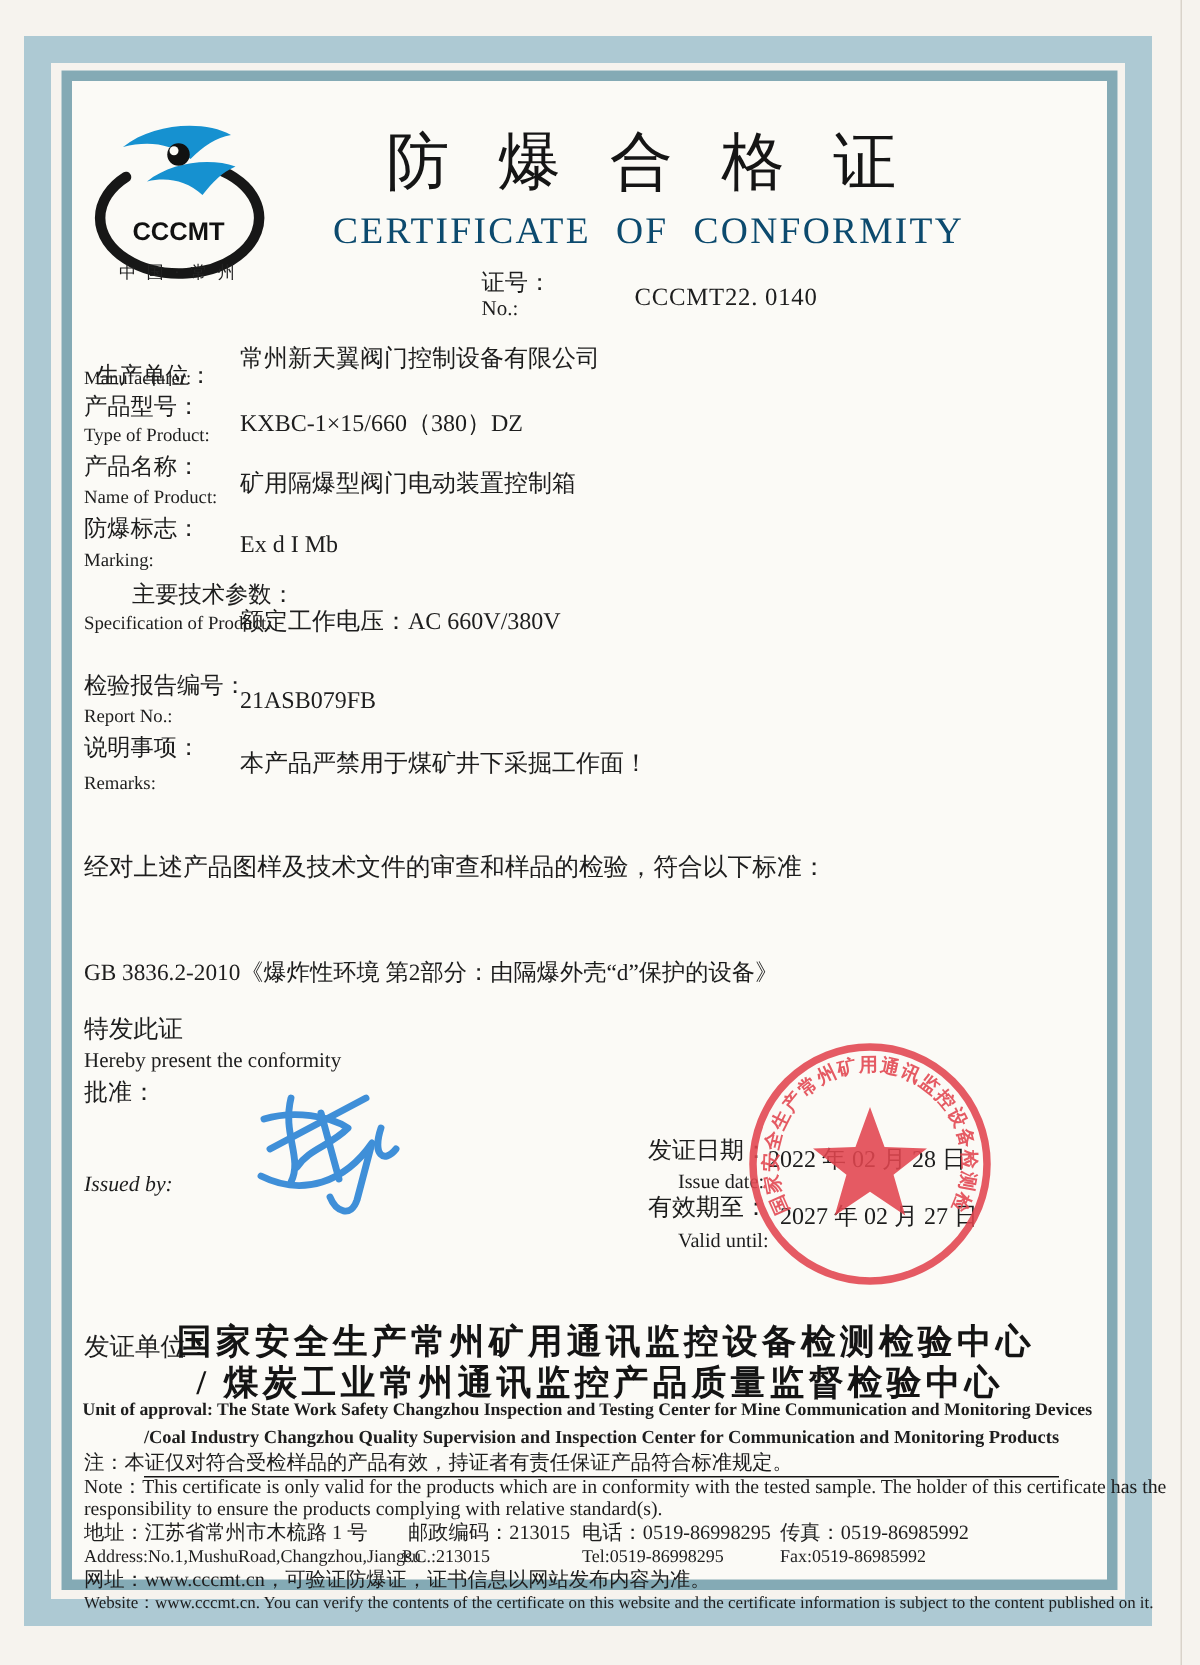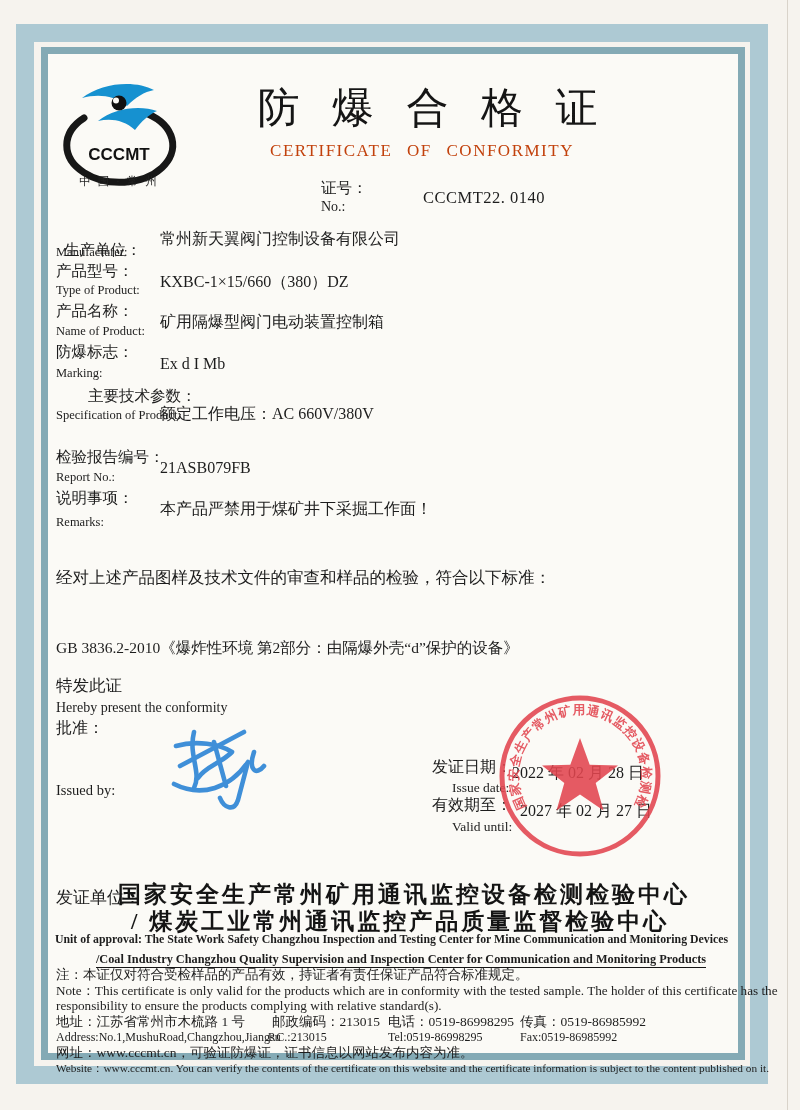--- a/index.html
+++ b/index.html
@@ -8,31 +8,31 @@
     background:#f6f3ee;overflow:hidden;
     font-family:"Liberation Serif","DejaVu Serif",serif;color:#1d1d1d;
   }
   .abs{position:absolute;white-space:nowrap;}
   .band-outer{position:absolute;left:16px;top:24px;width:752px;height:1060px;
     border:18px solid #adc9d3;box-sizing:border-box;}
   .band-inner{position:absolute;left:41px;top:47px;width:704px;height:1013px;
     border:7px solid #84aab5;box-sizing:border-box;background:#fbfaf6;}
   .paper-edge{position:absolute;left:787px;top:0;width:1px;height:1110px;background:#d9d3ca;}
   .title-cn{font-size:42px;letter-spacing:11px;padding-left:11px;text-align:center;width:400px;color:#151515;}
-  .title-en{font-size:17px;letter-spacing:1.5px;word-spacing:9px;text-align:center;width:400px;color:#c2410c;}
+  .title-en{font-size:25px;letter-spacing:1.5px;word-spacing:9px;text-align:center;width:400px;color:#0c4a6e;}
   .cn-label{font-size:15.5px;}
   .en-label{font-size:12.5px;}
   .value{font-size:16px;}
   .std{font-size:15.5px;}
   .big-unit{font-size:23px;font-weight:bold;letter-spacing:3px;color:#141414;}
   .small-bold{font-size:11.8px;font-weight:bold;}
   .note{font-size:13px;}
   .contact{font-size:13.5px;}
   .contact-en{font-size:12px;}
-  .underlined{border-bottom:1.5px solid #141414;padding-bottom:1px;}
+  .underlined{border-bottom:1.5px solid #141414;padding-bottom:19px;}
   .stamp-svg{opacity:.88;}
 </style>
 </head>
 <body>
 
 <div id="cert">
   <div class="band-outer"></div>
   <div class="band-inner"></div>
   <div class="paper-edge"></div>
 
@@ -80,21 +80,21 @@
   <div class="abs cn-label" style="left:56px;top:488px;">说明事项：</div>
   <div class="abs en-label" style="left:56px;top:515px;">Remarks:</div>
   <div class="abs value" style="left:160px;top:499px;">本产品严禁用于煤矿井下采掘工作面！</div>
 
   <div class="abs" style="left:56px;top:567px;font-size:16.5px;">经对上述产品图样及技术文件的审查和样品的检验，符合以下标准：</div>
   <div class="abs std" style="left:56px;top:638px;">GB 3836.2-2010《爆炸性环境 第2部分：由隔爆外壳“d”保护的设备》</div>
 
   <div class="abs" style="left:56px;top:675px;font-size:16.5px;">特发此证</div>
   <div class="abs" style="left:56px;top:700px;font-size:14px;">Hereby present the conformity</div>
   <div class="abs" style="left:56px;top:718px;font-size:16px;">批准：</div>
-  <div class="abs" style="left:56px;top:782px;font-size:14.5px;">Issued by:</div>
+  <div class="abs" style="left:56px;top:782px;font-size:14.5px;font-style:italic;">Issued by:</div>
 
   <svg class="abs" style="left:168px;top:722px;" width="124" height="88" viewBox="0 0 124 88">
     <g fill="none" stroke="#3f8fd8" stroke-width="4.6" stroke-linecap="round" stroke-linejoin="round">
       <path d="M12,44 L76,10"></path>
       <path d="M26,10 C20,34 34,50 26,66"></path>
       <path d="M8,24 C28,18 52,22 64,30 C52,42 38,44 30,56"></path>
       <path d="M6,62 C34,76 62,66 80,40 L70,78 C66,90 56,86 52,76"></path>
       <path d="M46,20 L58,64"></path>
       <path d="M86,30 C80,48 88,54 96,44"></path>
     </g>

